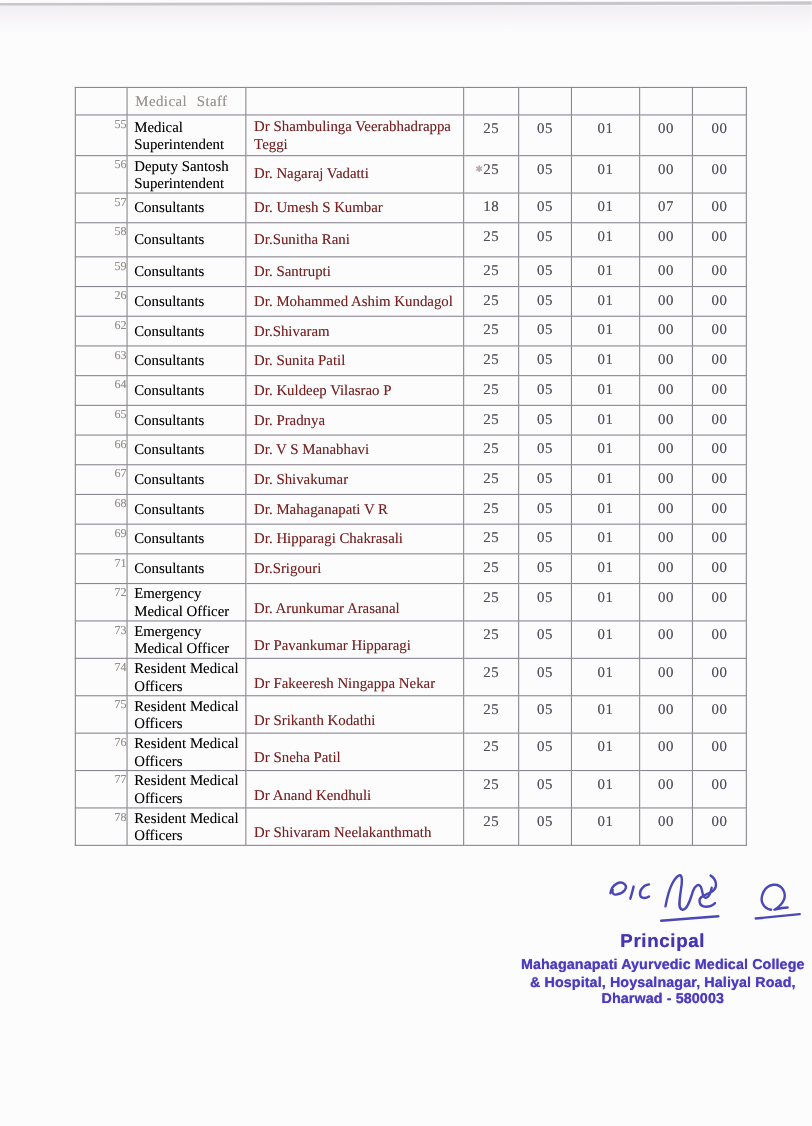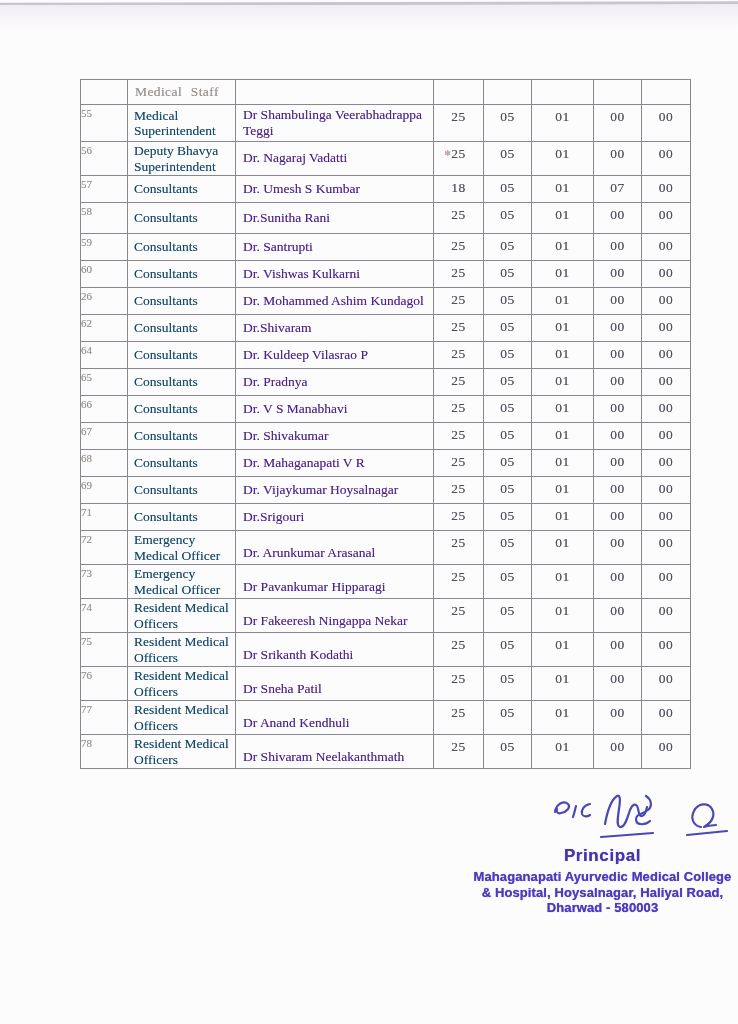--- a/index.html
+++ b/index.html
@@ -14,48 +14,48 @@
   
   .scan-edge-line {
     position: absolute; top: 2px; left: 0; width: 100%; height: 3px;
     background: #b6b3ba; opacity: .75; transform: rotate(-0.12deg);
   }
   .scan-edge-band {
     position: absolute; top: 5px; left: 0; width: 100%; height: 26px;
     background: linear-gradient(#f1eef3, #fdfcfd);
   }
   
-  .table-wrap { position: absolute; left: 80px; top: 79px; }
+  .table-wrap { position: absolute; left: 68px; top: 79px; }
   table.staff {
     border-collapse: collapse; table-layout: fixed; width: 610px;
     color: #57545c;
   }
   table.staff td, table.staff th {
     border: 1px solid #8a8790;
     overflow: hidden;
   }
   th.hdr-label {
     font-weight: normal; text-align: left; vertical-align: middle;
     font-size: 13.5px; color: #9a938f; padding-left: 7px;
     word-spacing: 5px; letter-spacing: .4px;
     text-shadow: 0 0 .5px rgba(150,145,140,.6);
   }
   td.sl {
-    font-size: 11px; color: #928e8a; text-align: left;
+    font-size: 11px; color: #928e8a; text-align: right;
     vertical-align: top; padding-top: 2px;
     text-shadow: 0 0 .5px rgba(150,145,140,.5);
   }
   td.desig {
     font-size: 13.5px; vertical-align: middle; padding: 1px 2px 1px 6px;
-    line-height: 15.5px; color: #0c4a6e;
+    line-height: 15.5px; color: #000000;
     text-shadow: 0 0 .45px rgba(90,87,96,.55);
   }
   td.name {
     font-size: 13.5px; vertical-align: middle; padding: 1px 4px 2px 7px;
-    line-height: 16px; color: #4c1d95;
+    line-height: 16px; color: #7f1d1d;
     text-shadow: 0 0 .45px rgba(85,82,90,.55);
   }
   tr.name-bottom td.name { vertical-align: bottom; padding-bottom: 3px; }
   td.num {
     font-size: 13.5px; text-align: center; vertical-align: top;
     padding-top: 4px; color: #504e58; letter-spacing: .5px;
     text-shadow: 0 0 .45px rgba(80,78,88,.55);
   }
   .mark56 {
     font-size: 8px; color: #b08e96; opacity: .75;
@@ -114,21 +114,21 @@
           <td class="desig">Medical Superintendent</td>
           <td class="name">Dr Shambulinga Veerabhadrappa Teggi</td>
           <td class="num">25</td>
           <td class="num">05</td>
           <td class="num">01</td>
           <td class="num">00</td>
           <td class="num">00</td>
         </tr>
         <tr style="height: 31px;">
           <td class="sl">56</td>
-          <td class="desig">Deputy Bhavya Superintendent</td>
+          <td class="desig">Deputy Santosh Superintendent</td>
           <td class="name">Dr. Nagaraj Vadatti</td>
           <td class="num"><span class="mark56">✱</span>25</td>
           <td class="num">05</td>
           <td class="num">01</td>
           <td class="num">00</td>
           <td class="num">00</td>
         </tr>
         <tr style="height: 27px;">
           <td class="sl">57</td>
           <td class="desig">Consultants</td>
@@ -153,43 +153,43 @@
           <td class="sl">59</td>
           <td class="desig">Consultants</td>
           <td class="name">Dr. Santrupti</td>
           <td class="num">25</td>
           <td class="num">05</td>
           <td class="num">01</td>
           <td class="num">00</td>
           <td class="num">00</td>
         </tr>
         <tr style="height: 27px;">
-          <td class="sl">60</td>
-          <td class="desig">Consultants</td>
-          <td class="name">Dr. Vishwas Kulkarni</td>
-          <td class="num">25</td>
-          <td class="num">05</td>
-          <td class="num">01</td>
-          <td class="num">00</td>
-          <td class="num">00</td>
-        </tr>
-        <tr style="height: 27px;">
           <td class="sl">26</td>
           <td class="desig">Consultants</td>
           <td class="name">Dr. Mohammed Ashim Kundagol</td>
           <td class="num">25</td>
           <td class="num">05</td>
           <td class="num">01</td>
           <td class="num">00</td>
           <td class="num">00</td>
         </tr>
         <tr style="height: 27px;">
           <td class="sl">62</td>
           <td class="desig">Consultants</td>
           <td class="name">Dr.Shivaram</td>
+          <td class="num">25</td>
+          <td class="num">05</td>
+          <td class="num">01</td>
+          <td class="num">00</td>
+          <td class="num">00</td>
+        </tr>
+        <tr style="height: 27px;">
+          <td class="sl">63</td>
+          <td class="desig">Consultants</td>
+          <td class="name">Dr. Sunita Patil</td>
           <td class="num">25</td>
           <td class="num">05</td>
           <td class="num">01</td>
           <td class="num">00</td>
           <td class="num">00</td>
         </tr>
         <tr style="height: 27px;">
           <td class="sl">64</td>
           <td class="desig">Consultants</td>
           <td class="name">Dr. Kuldeep Vilasrao P</td>
@@ -235,21 +235,21 @@
           <td class="name">Dr. Mahaganapati V R</td>
           <td class="num">25</td>
           <td class="num">05</td>
           <td class="num">01</td>
           <td class="num">00</td>
           <td class="num">00</td>
         </tr>
         <tr style="height: 27px;">
           <td class="sl">69</td>
           <td class="desig">Consultants</td>
-          <td class="name">Dr. Vijaykumar Hoysalnagar</td>
+          <td class="name">Dr. Hipparagi Chakrasali</td>
           <td class="num">25</td>
           <td class="num">05</td>
           <td class="num">01</td>
           <td class="num">00</td>
           <td class="num">00</td>
         </tr>
         <tr style="height: 27px;">
           <td class="sl">71</td>
           <td class="desig">Consultants</td>
           <td class="name">Dr.Srigouri</td>

